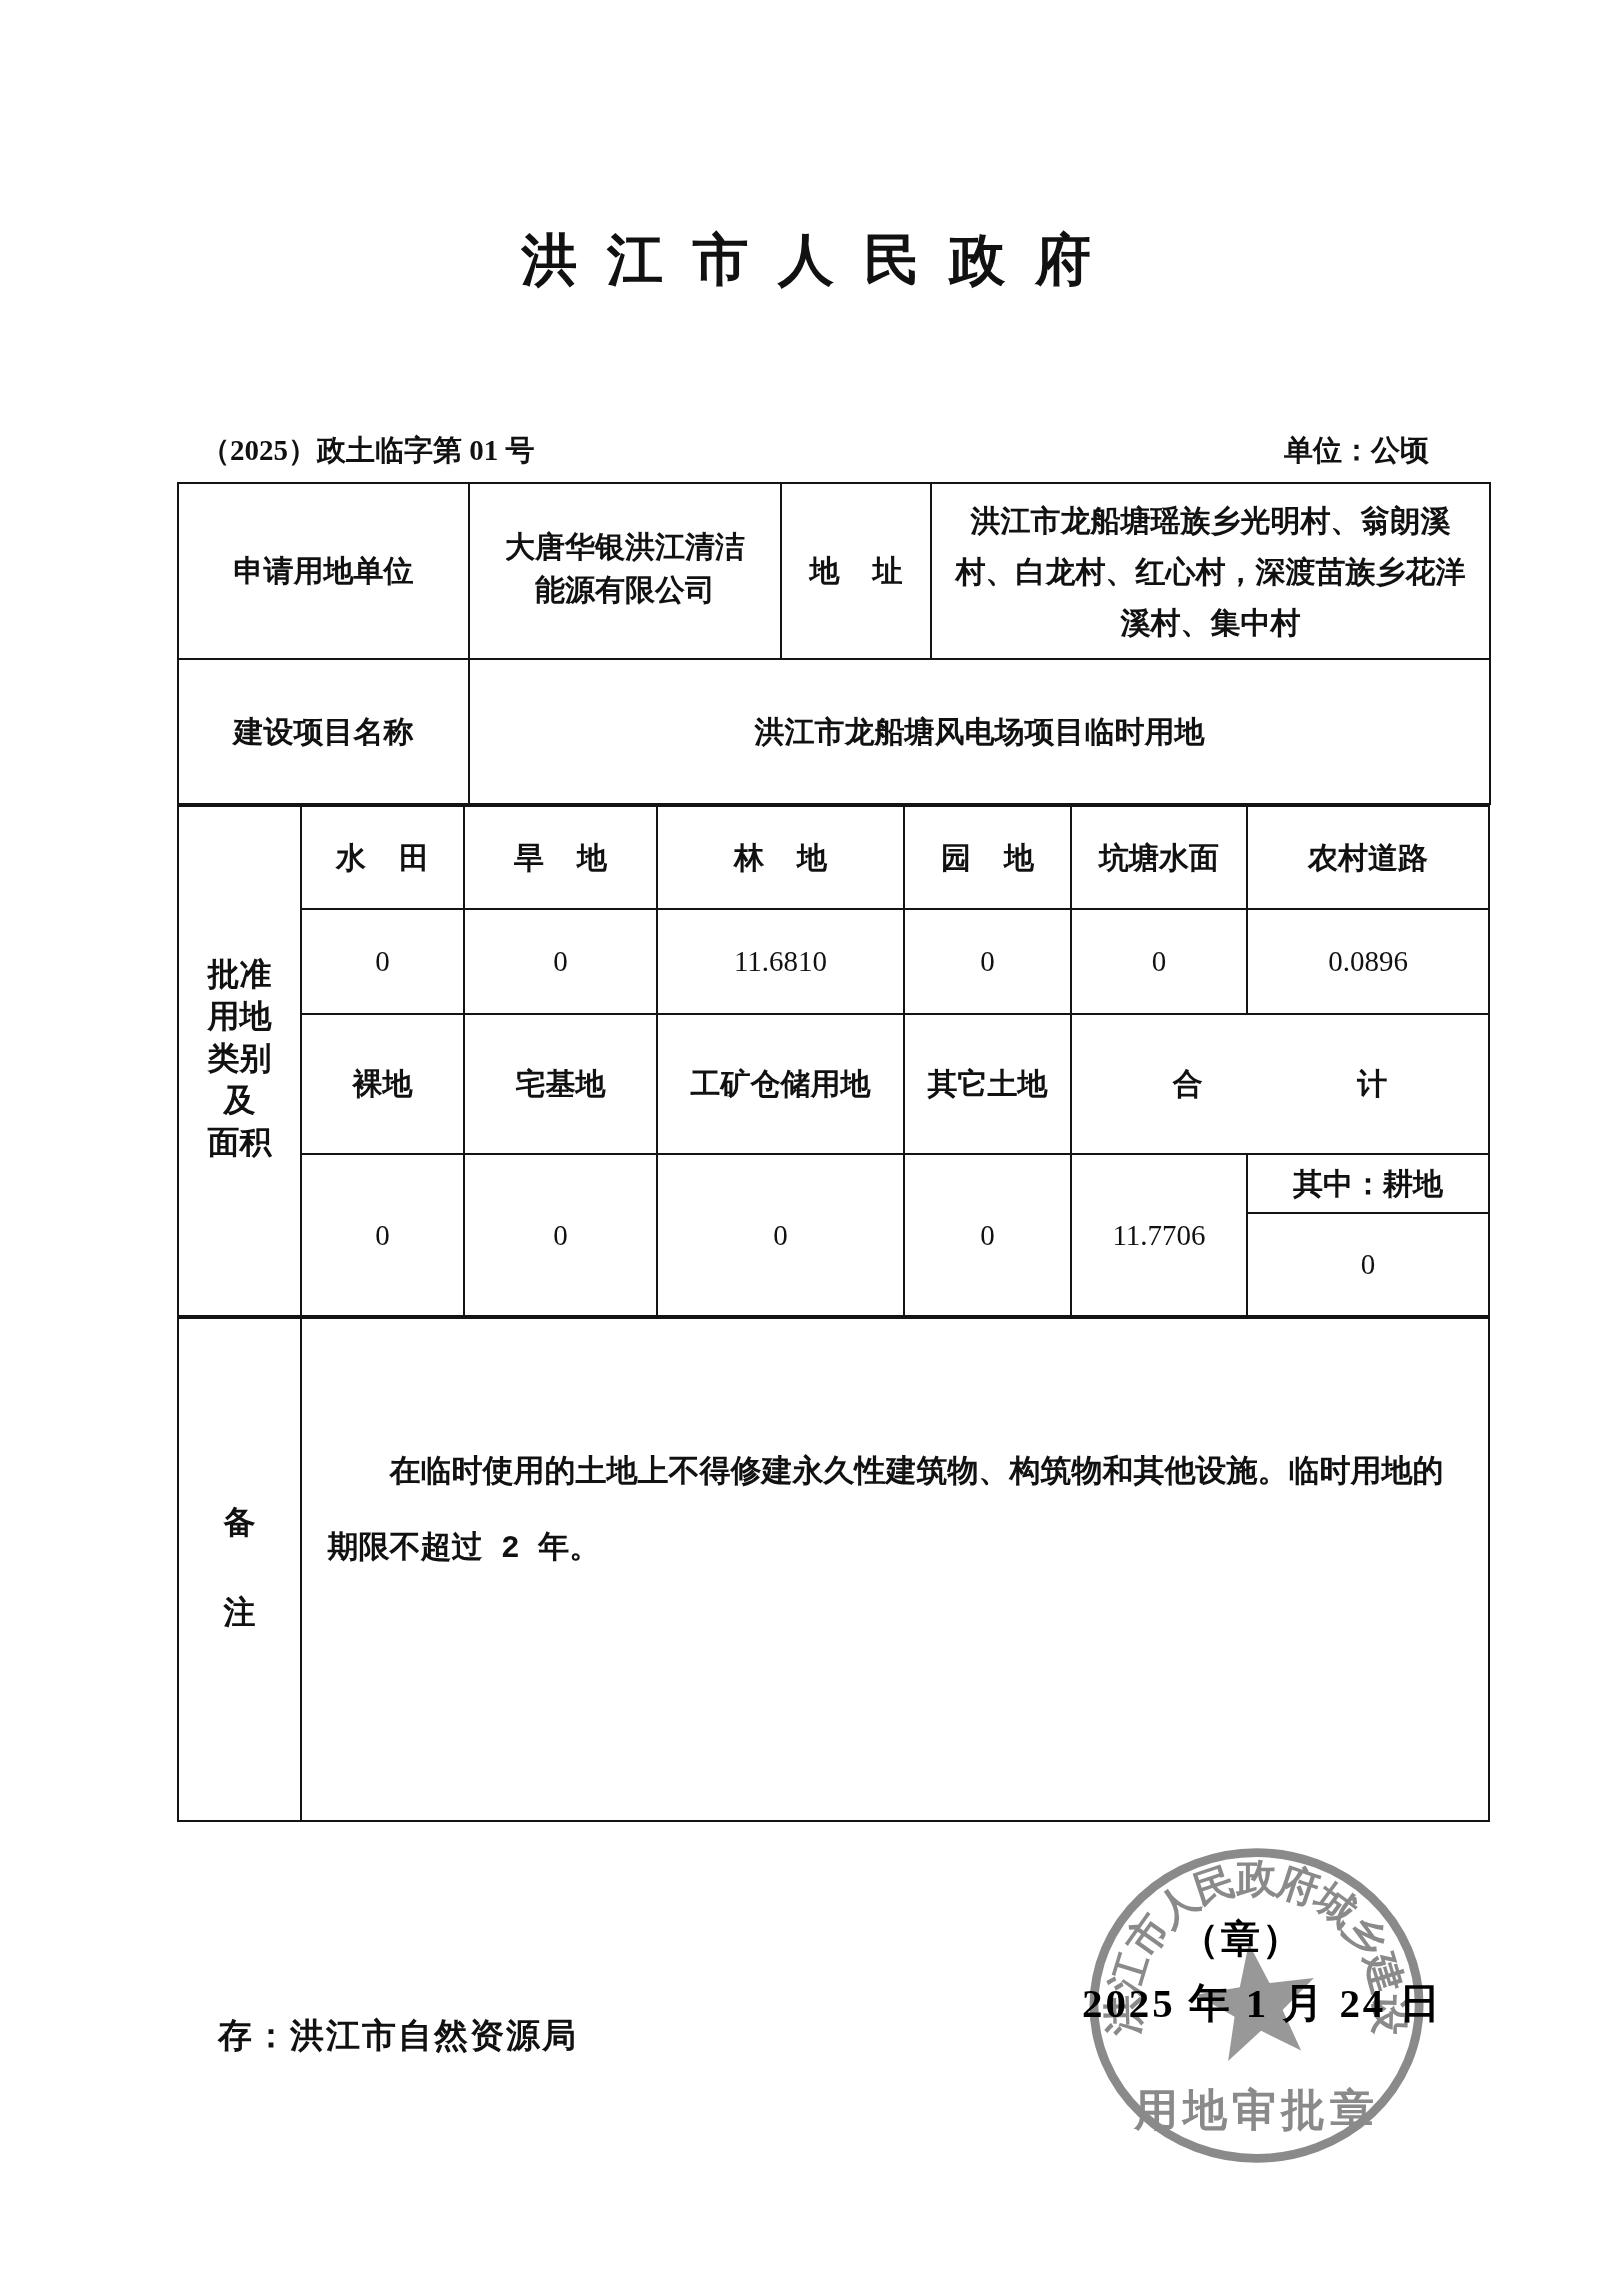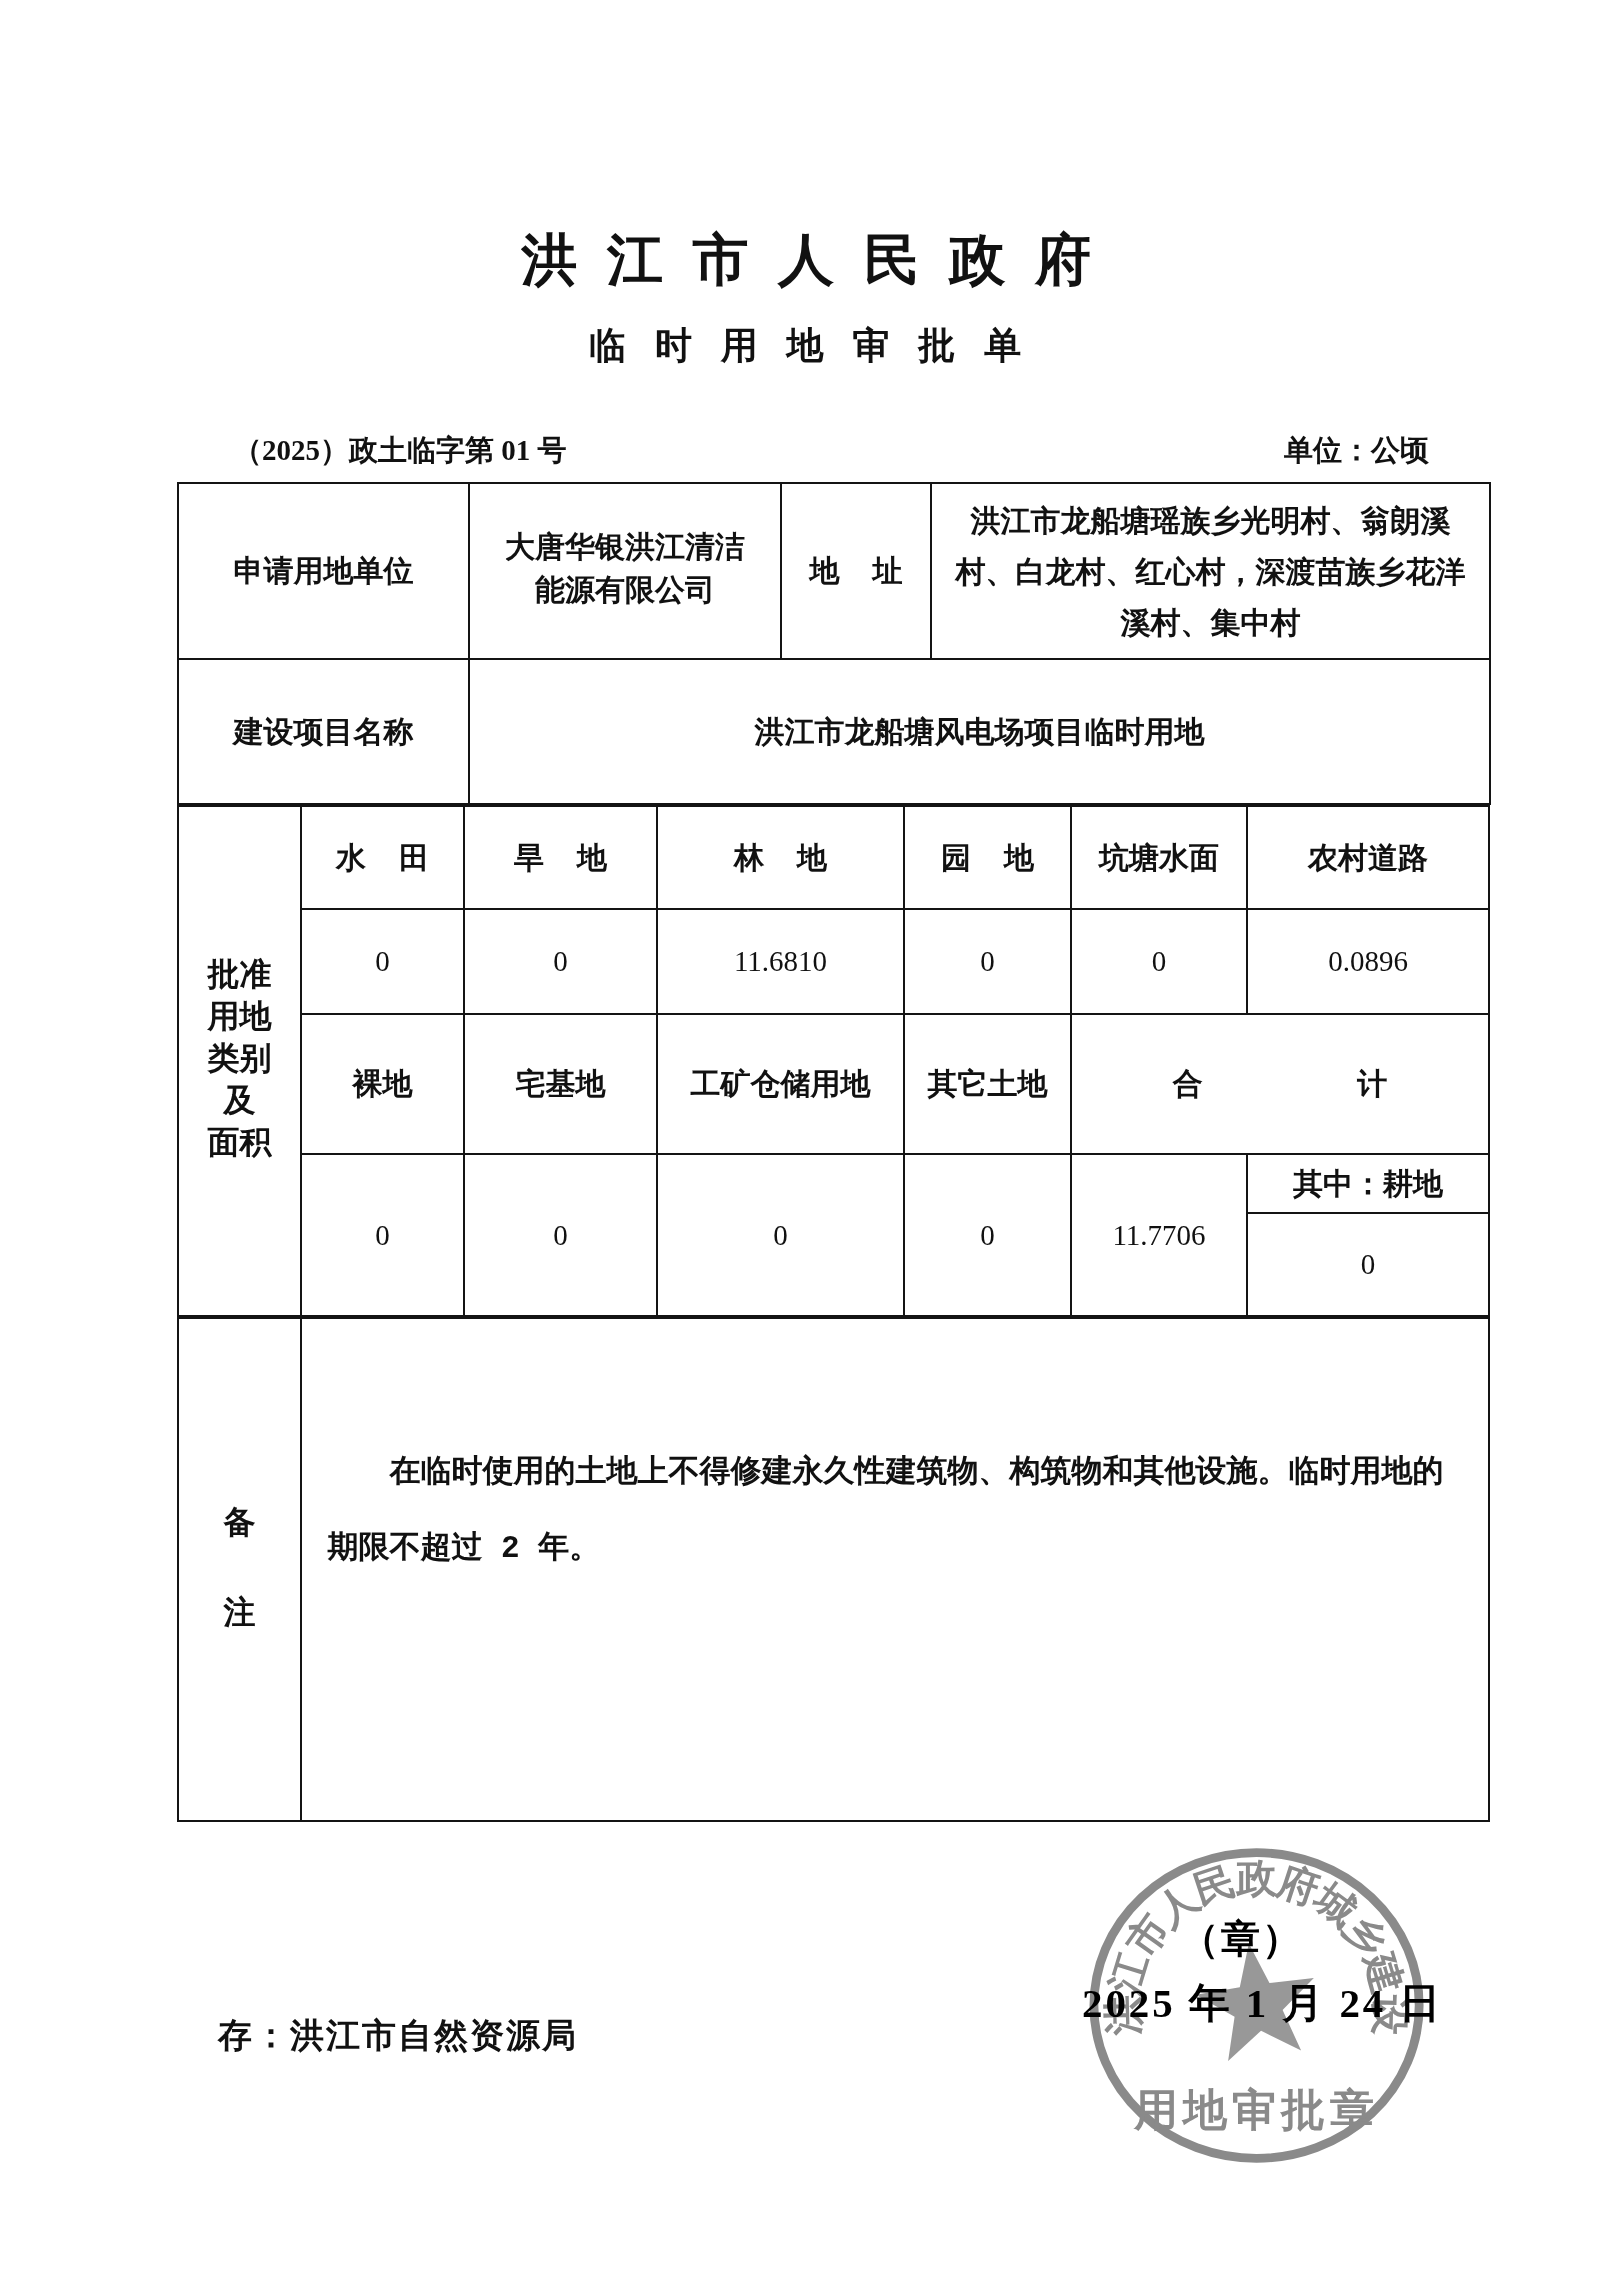--- a/index.html
+++ b/index.html
@@ -11,21 +11,21 @@
   
   .title{
     position:absolute;top:223px;left:0;width:100%;text-align:center;
     font-size:56px;font-weight:bold;letter-spacing:7.8px;white-space:nowrap;
   }
   .subtitle{
     position:absolute;top:321px;left:0;width:100%;text-align:center;
     font-size:37px;font-weight:bold;letter-spacing:9.8px;white-space:nowrap;
   }
   .doc-line{position:absolute;top:431px;left:201px;right:191px;height:39px;}
-  .doc-number{position:absolute;left:0;top:0;font-size:29px;font-weight:bold;margin-left:32px;}
+  .doc-number{position:absolute;left:0;top:0;font-size:29px;font-weight:bold;}
   .unit-label{position:absolute;right:0;top:0;font-size:29px;font-weight:bold;}
 
   
   .form{position:absolute;left:177px;top:482px;width:1311px;}
   table{border-collapse:collapse;table-layout:fixed;width:1311px;}
   td{
     border:2px solid #141414;text-align:center;vertical-align:middle;
     font-size:30px;font-weight:bold;padding:0;line-height:1.45;
     overflow:hidden;
   }
@@ -56,21 +56,20 @@
     position:absolute;left:1082px;top:1976px;font-size:41px;font-weight:bold;z-index:2;
     letter-spacing:2.9px;white-space:nowrap;color:#000;
   }
 </style>
 </head>
 <body>
 
 <div class="page">
 
   <div class="title">洪 江 市 人 民 政 府</div>
-  <div class="subtitle">临 时 用 地 审 批 单</div>
 
   <div class="doc-line">
     <span class="doc-number">（2025）政土临字第 01 号</span>
     <span class="unit-label">单位：公顷</span>
   </div>
 
   <div class="form">
 
     <table>
       <colgroup>

